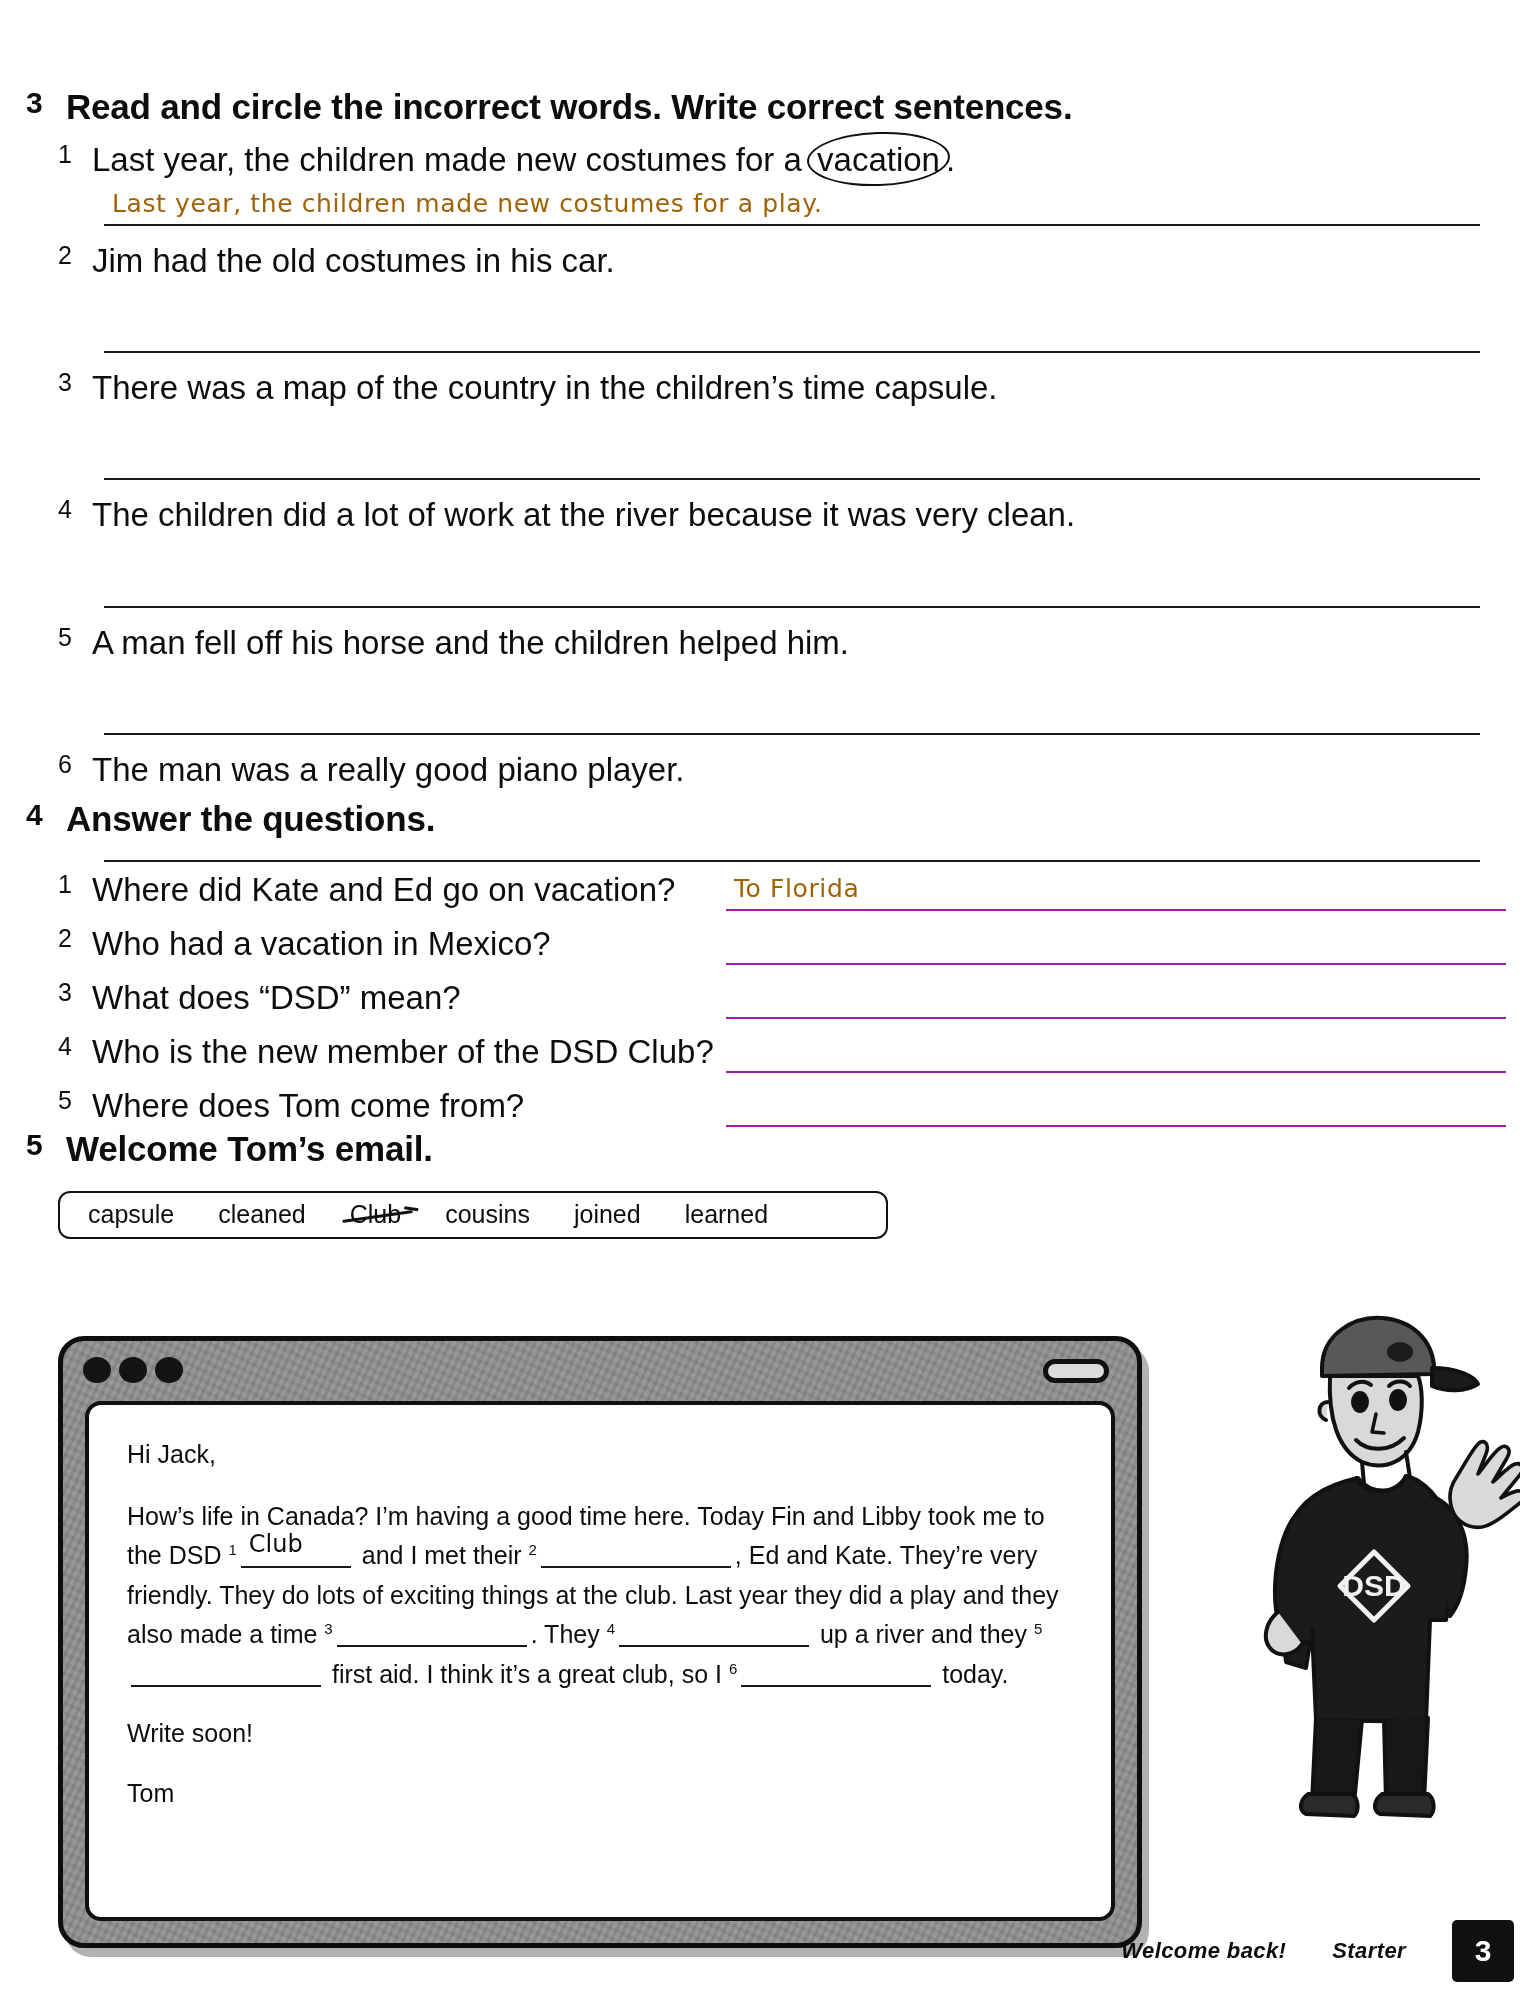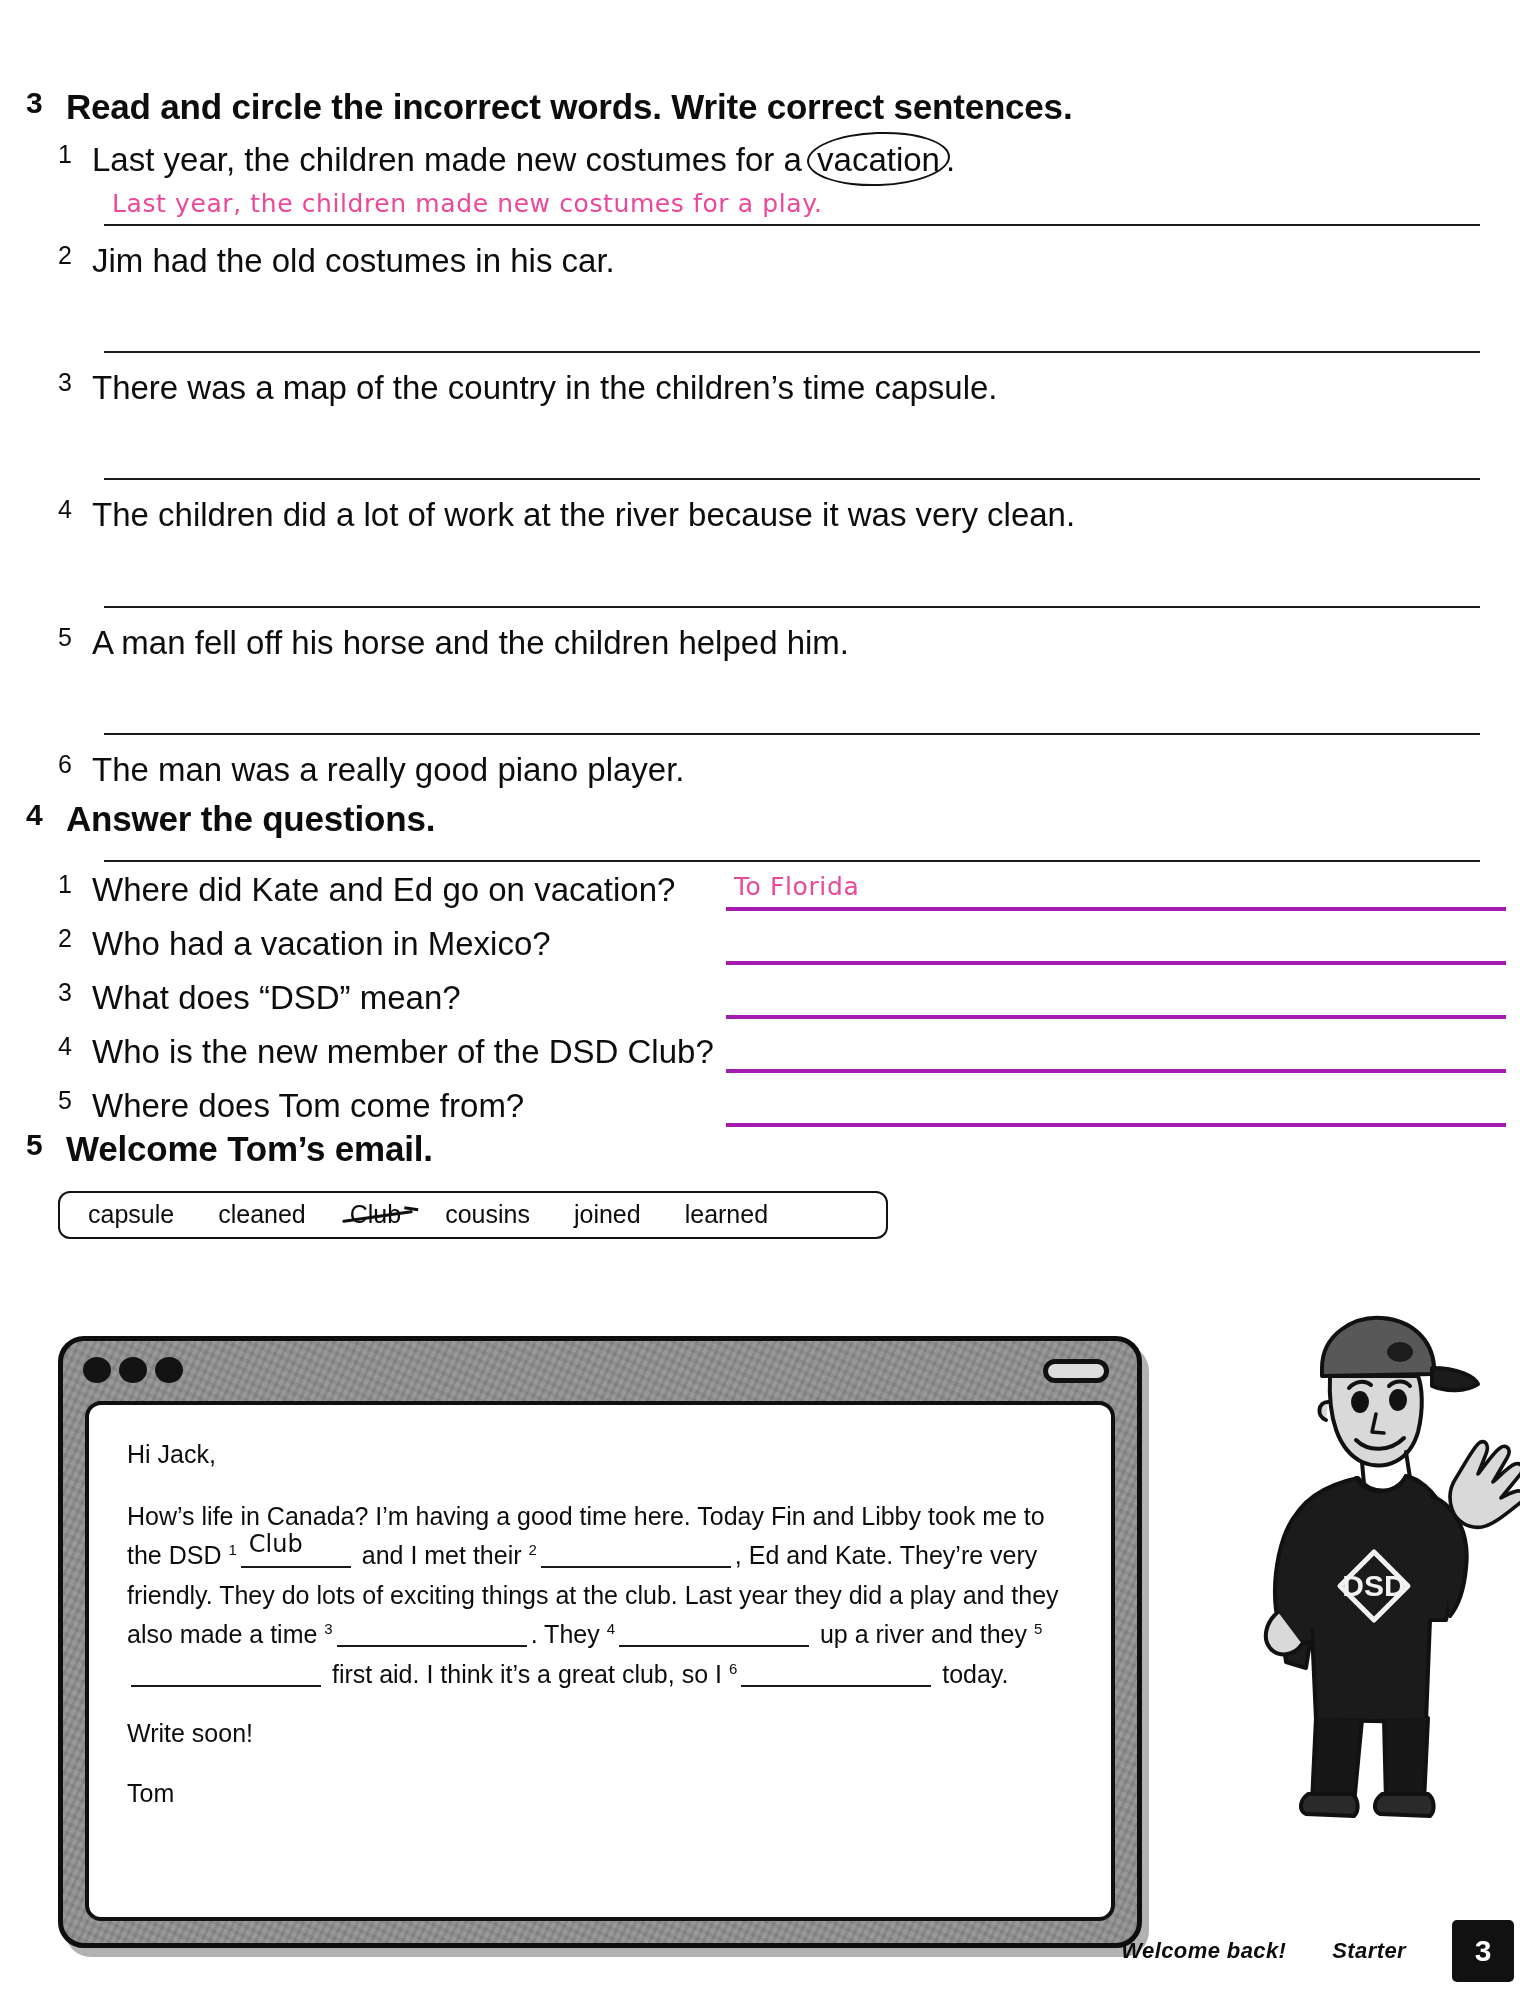--- a/index.html
+++ b/index.html
@@ -44,33 +44,33 @@
     margin-left: 78px;
     border-bottom: 2px solid #1a1a1a;
     height: 46px;
     width: 1376px;
     position: relative;
   }
   .hand {
     font-family: "DejaVu Sans", sans-serif;
     font-size: 25px;
     letter-spacing: 0.6px;
-    color: #ec4899;
+    color: #a16207;
     position:absolute; left: 8px; bottom: 6px;
     white-space: nowrap;
   }
   .gap { height: 26px; }
 
   
   #ex4 { position:absolute; left: 26px; top: 800px; width: 1480px; }
   .qa-row { display:flex; align-items:flex-end; margin-left: 32px; height: 54px; }
   .qa-left { display:flex; gap: 14px; width: 660px; align-items:flex-start; }
   .qa-line {
     flex: 1 1 auto;
-    border-bottom: 4px solid #a21caf;
+    border-bottom: 2px solid #a21caf;
     height: 34px;
     position: relative;
     margin-left: 8px;
   }
 
   
   #ex5 { position:absolute; left: 26px; top: 1130px; width: 1480px; }
   .wordbank {
     margin-left: 32px; margin-top: 22px;
     border: 2.4px solid #111; border-radius: 12px;

